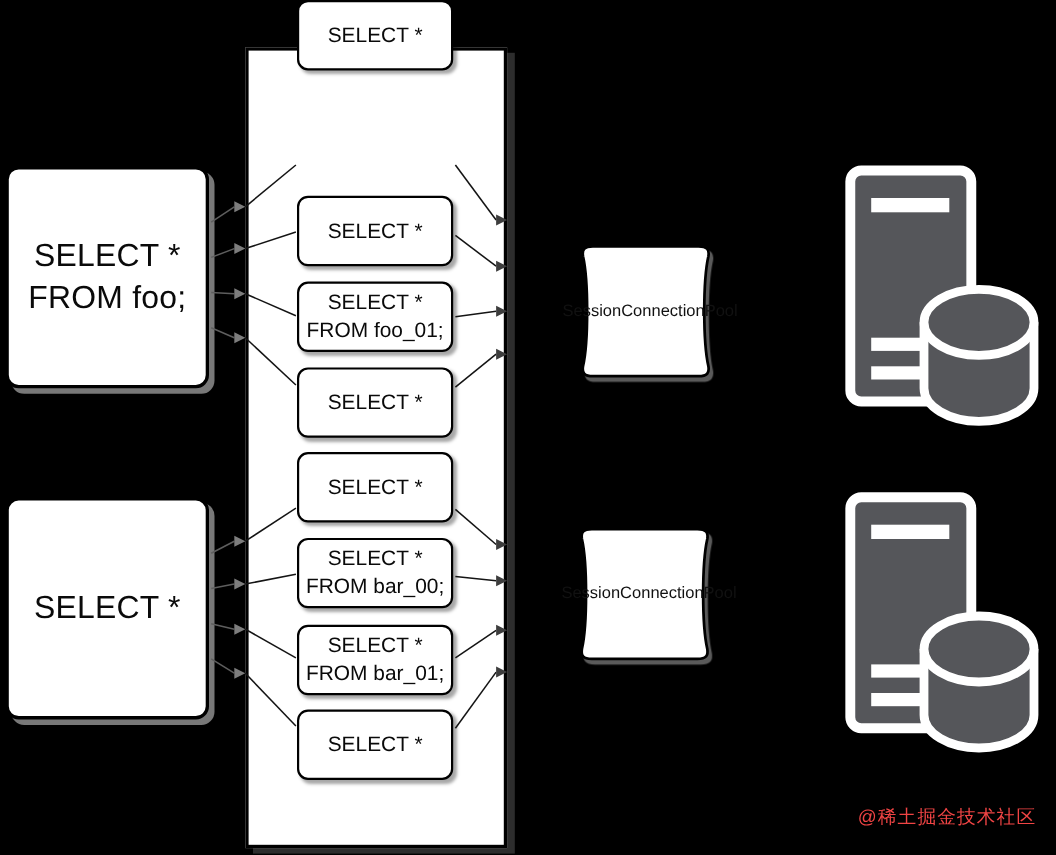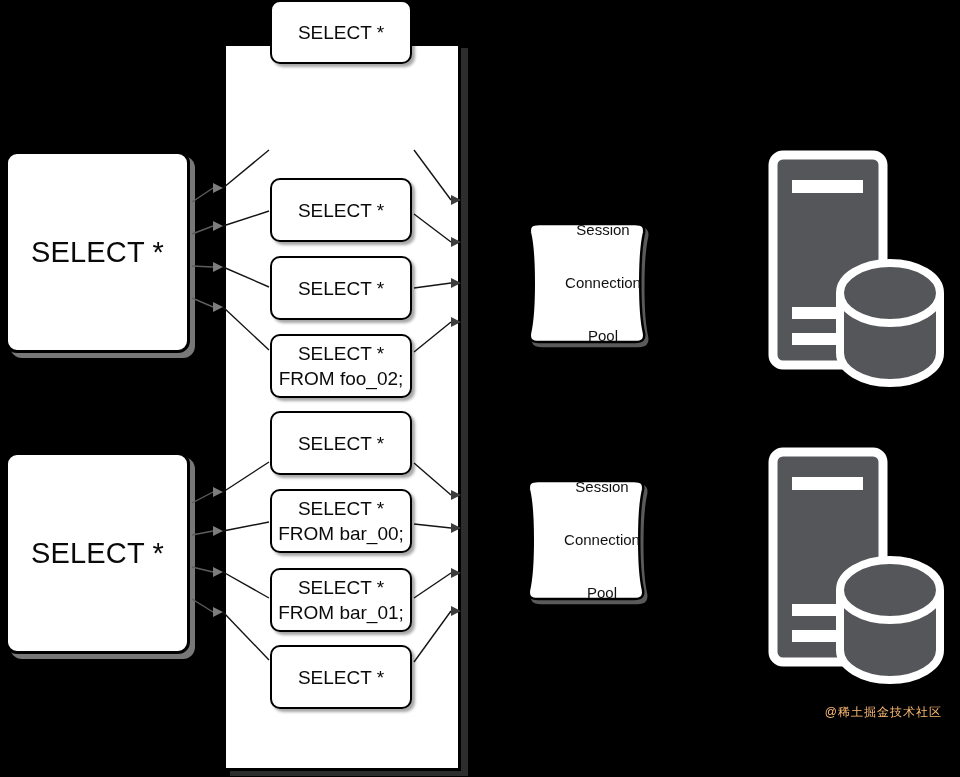--- a/index.html
+++ b/index.html
@@ -41,56 +41,56 @@
   .small-box:nth-of-type(6){top:489px;}
   .small-box:nth-of-type(7){top:568px;}
   .small-box:nth-of-type(8){top:645px;}
   
   .pool{position:absolute;width:120px;height:124px;}
   #pool-1{left:527px;top:221px;}
   #pool-2{left:526px;top:478px;}
   .pool-shape{position:absolute;left:0;top:0;filter:drop-shadow(3px 4px 0 #5a5a5a);}
   .pool-shape path{fill:#fff;stroke:#000;stroke-width:2.5;}
   .pool-label{
-    position:absolute;left:16px;top:0;width:120px;height:124px;
-    display:flex;flex-direction:column;align-items:center;justify-content:space-between;
+    position:absolute;left:4px;top:0;width:120px;height:124px;
+    display:flex;flex-direction:row;align-items:center;justify-content:center;
     font-size:15px;line-height:18.5px;color:#111;text-align:center;
   }
   
   .server{position:absolute;}
   #server-1{left:758px;top:136px;}
   #server-2{left:758px;top:433px;}
   
   #arrows{position:absolute;left:0;top:0;pointer-events:none;}
   .seg-dark{stroke:#5e5e5e;stroke-width:1.4;fill:none;}
   .seg-light{stroke:#141414;stroke-width:1.4;fill:none;}
   .head-left{fill:#7d7d7d;}
   .head-right{fill:#3d3d3d;}
   
   .watermark{
-    position:absolute;right:18px;top:704px;
-    font-size:12px;color:#fdba74;letter-spacing:1px;
+    position:absolute;right:18px;top:731px;
+    font-size:17px;color:#ef4444;letter-spacing:1px;
   }
 </style>
 </head>
 <body>
 
 <div class="stage">
 
   <div class="panel"></div>
 
   <div class="small-box">
     <span>SELECT *</span>
   </div>
   <div class="small-box">
     <span>SELECT *</span>
-  </div>
-  <div class="small-box">
-    <span>SELECT *</span>
-    <span>FROM foo_02;</span>
+    <span>FROM foo_01;</span>
+  </div>
+  <div class="small-box">
+    <span>SELECT *</span>
   </div>
   <div class="small-box">
     <span>SELECT *</span>
   </div>
   <div class="small-box">
     <span>SELECT *</span>
     <span>FROM bar_00;</span>
   </div>
   <div class="small-box">
     <span>SELECT *</span>
@@ -98,20 +98,21 @@
   </div>
   <div class="small-box">
     <span>SELECT *</span>
   </div>
   <div class="small-box">
     <span>SELECT *</span>
   </div>
 
   <div class="big-box" id="src-foo">
     <span>SELECT *</span>
+    <span>FROM foo;</span>
   </div>
   <div class="big-box" id="src-bar">
     <span>SELECT *</span>
   </div>
 
   <div class="pool" id="pool-1">
     <svg class="pool-shape" width="120" height="124" viewBox="0 0 120 124">
       <path d="M12,3 L108,3 C116,3 118,6 117,12 C112,34 112,90 117,112 C118,118 116,121 108,121 L12,121 C4,121 2,118 3,112 C8,90 8,34 3,12 C2,6 4,3 12,3 Z"></path>
     </svg>
     <div class="pool-label">

